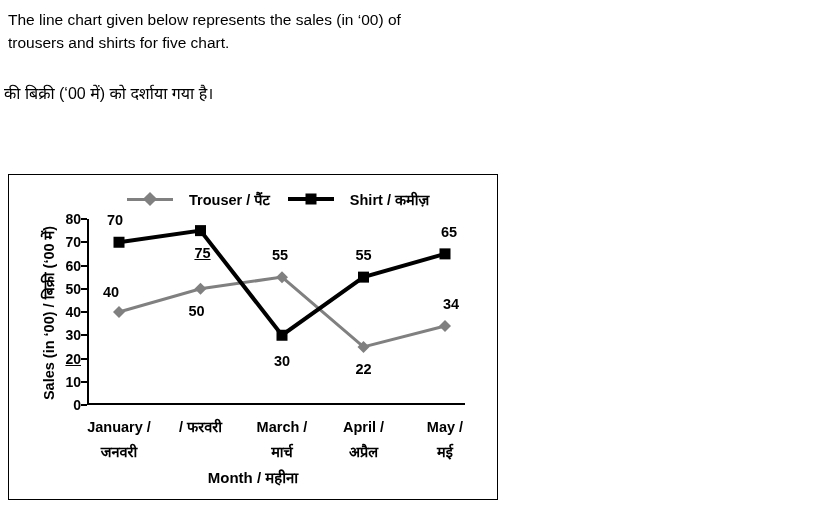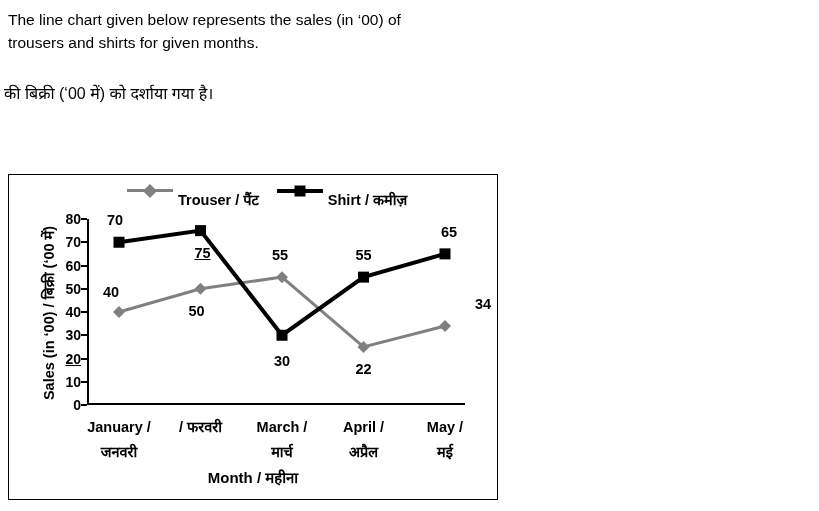--- a/index.html
+++ b/index.html
@@ -64,22 +64,22 @@
     left: 118px;
     top: 14px;
     display: flex;
     align-items: center;
     gap: 18px;
     font-size: 14.5px;
     font-weight: bold;
   }
   .legend-item {
     display: flex;
-    align-items: flex-start;
-    gap: 5px;
+    align-items: center;
+    gap: 16px;
     white-space: nowrap;
   }
   .legend-line {
     display: inline-block;
     width: 46px;
     height: 3px;
     position: relative;
   }
   .legend-line.trouser { background: #808080; }
   .legend-line.shirt { background: #000000; height: 4px; }
@@ -189,21 +189,21 @@
     text-align: center;
     font-size: 15px;
     font-weight: bold;
   }
 </style>
 </head>
 <body>
 
 <div class="question-text">
   <span class="line">The line chart given below represents the sales (in ‘00) of</span>
-  <span class="line">trousers and shirts for given months.</span>
+  <span class="line">trousers and shirts for five chart.</span>
 </div>
 
 <div class="hindi-block">
   <span class="line">की बिक्री (‘00 में) को दर्शाया गया है।</span>
 </div>
 
 <div class="chart-frame">
   <div class="chart-inner">
 
     <div class="legend">
@@ -258,21 +258,21 @@
           <rect x="108" y="6.125" width="11" height="11" fill="#000000"></rect>
           <rect x="189.5" y="110.75" width="11" height="11" fill="#000000"></rect>
           <rect x="271" y="52.625" width="11" height="11" fill="#000000"></rect>
           <rect x="352.5" y="29.375" width="11" height="11" fill="#000000"></rect>
         </svg>
       <div id="dlabels">
           <div class="dlabel" style="left: 24px; top: 73px;">40</div>
           <div class="dlabel" style="left: 109.5px; top: 91.75px;">50</div>
           <div class="dlabel" style="left: 193px; top: 36.125px;">55</div>
           <div class="dlabel" style="left: 276.5px; top: 149.875px;">22</div>
-          <div class="dlabel" style="left: 364px; top: 84.95px; margin-left: 32px;">34</div>
+          <div class="dlabel" style="left: 364px; top: 84.95px;">34</div>
           <div class="dlabel" style="left: 28px; top: 1.25px;">70</div>
           <div class="dlabel" style="left: 115.5px; top: 33.625px; text-decoration: underline;">75</div>
           <div class="dlabel" style="left: 195px; top: 142.25px;">30</div>
           <div class="dlabel" style="left: 276.5px; top: 36.125px;">55</div>
           <div class="dlabel" style="left: 362px; top: 12.875px;">65</div>
         </div>
     </div>
 
     <div class="xlabels" id="xlabels">
         <div class="xlabel" style="left: 32px; top: 6px;">

